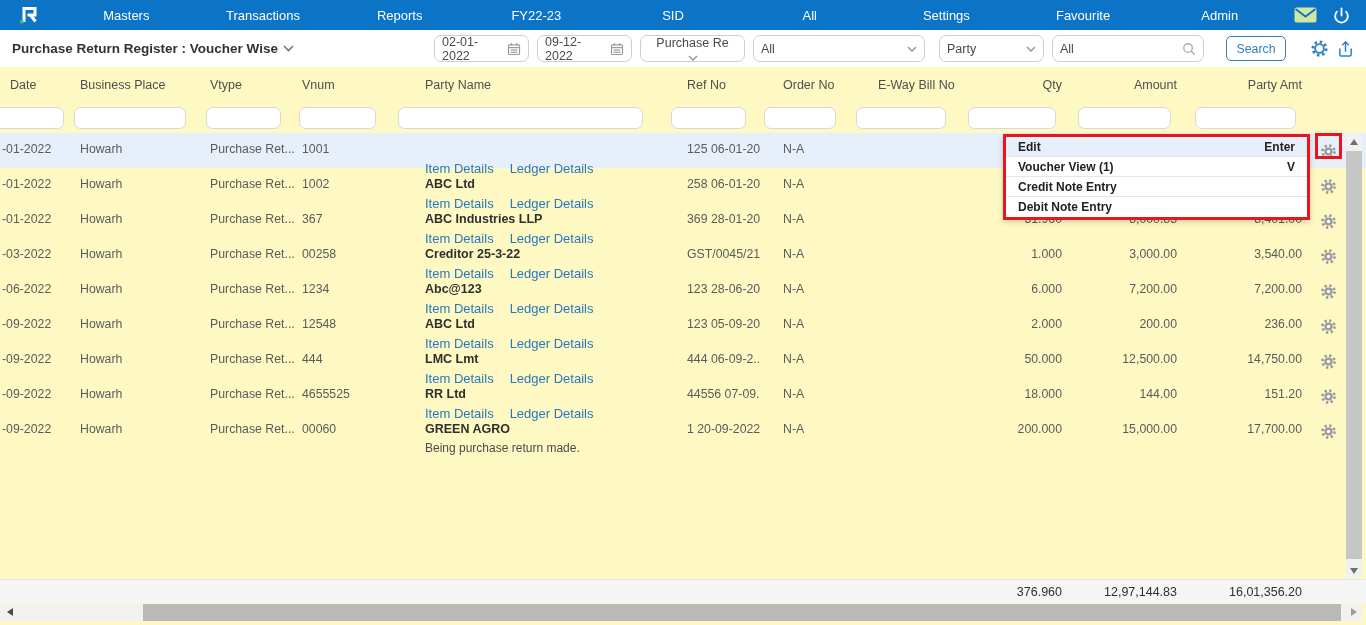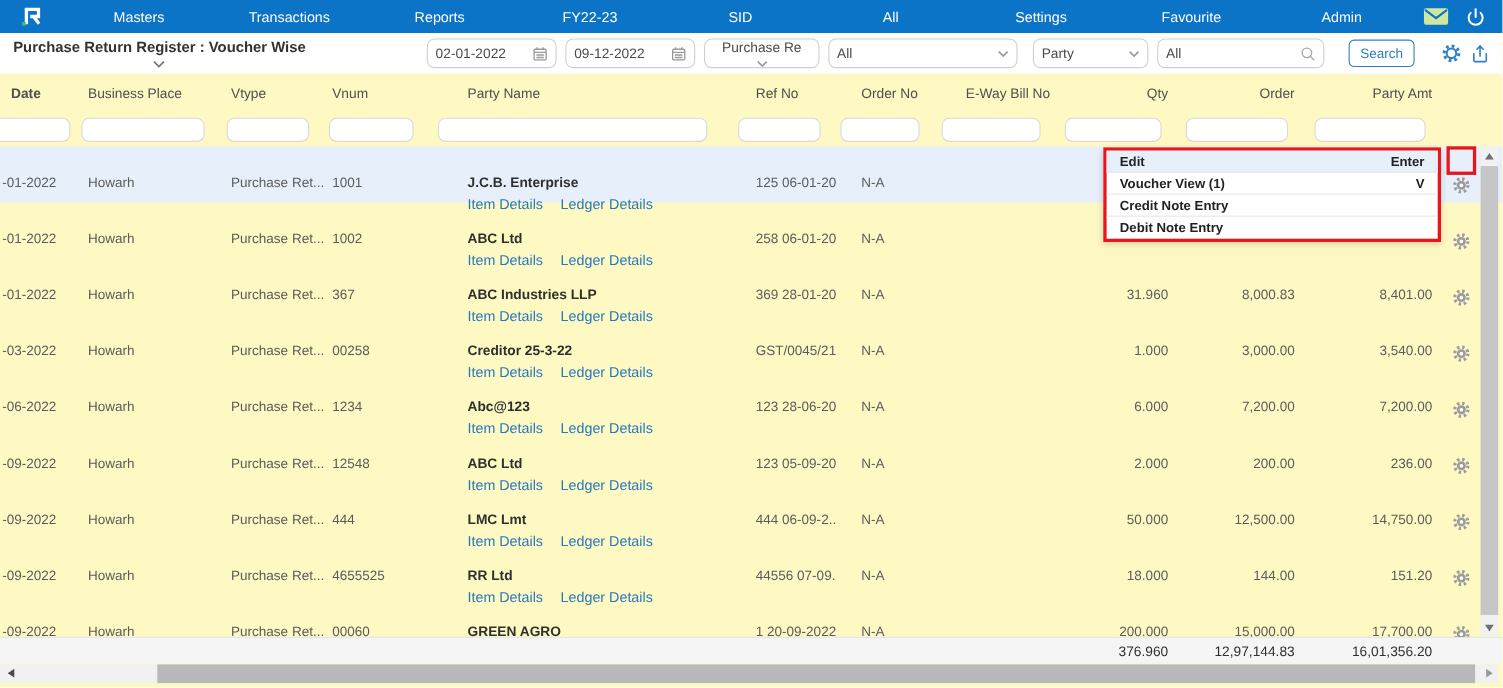--- a/index.html
+++ b/index.html
@@ -8,26 +8,26 @@
   .app { position:relative; width:1366px; height:625px; background:#fef9c3; }
 
   
   .nav { height:30px; background:#0b74c6; display:flex; align-items:center; color:#fff; }
   .nav-logo { width:58px; display:flex; justify-content:center; align-items:center; height:30px; }
   .nav-item { flex:1; text-align:center; font-size:13px; color:#fff; cursor:default; white-space:nowrap; }
   .nav-icons { display:flex; align-items:center; gap:16px; padding:0 16px 0 6px; }
 
   
   .toolbar { height:37px; display:flex; align-items:center; padding:0 12px; background:#fff; }
-  .page-title { font-size:13.5px; font-weight:bold; color:#333; display:flex; align-items:center; gap:5px;flex-direction:column; }
+  .page-title { font-size:13.5px; font-weight:bold; color:#333; display:flex; align-items:center; gap:5px; }
   .controls { margin-left:auto; display:flex; align-items:center; gap:8px; }
   .ctl { height:27px; border:1px solid #cfcfcf; border-radius:7px; background:#fff; display:flex;
     align-items:center; padding:0 7px; font-size:12.5px; color:#4a4a4a; gap:4px; }
   .ctl .grow { flex:1; }
-  .w-date { width:118px; }
+  .w-date { width:95px; }
   .w-vtype { width:105px;flex-direction:column; }
   .w-all { width:172px; }
   .w-party { width:105px; margin-left:6px; }
   .w-search { width:152px; }
   .search-btn { margin-left:14px; height:25px; width:60px; border:1.4px solid #2f80c3; border-radius:5px;
     background:#fff; color:#2f80c3; font-size:12.3px; font-family:"Liberation Sans",sans-serif; }
   .tb-icon { display:flex; align-items:center; }
   .tb-icon.gear { margin-left:16px; }
 
   
@@ -35,30 +35,30 @@
   .c1{grid-column:1; padding-left:2px;} .c2{grid-column:2; padding-left:10px;}
   .c3{grid-column:3; padding-left:10px;} .c4{grid-column:4; padding-left:7px;}
   .c5{grid-column:5; padding-left:35px;} .c6{grid-column:6; padding-left:22px;}
   .c7{grid-column:7; padding-left:23px;} .c8{grid-column:8; padding-left:28px;}
   .c9{grid-column:9;} .c10{grid-column:10;} .c11{grid-column:11;}
   .c12{grid-column:12; display:flex; justify-content:center;}
   .num { text-align:right; padding-right:8px; }
 
   .thead { height:36px; align-items:center; }
   .thead > div { font-size:12.5px; color:#4f4f4f; white-space:nowrap; }
-  .thead .c1 { padding-left:10px;font-weight:bold; }
+  .thead .c1 { padding-left:10px; }
 
   .tfilter { height:30px; align-items:center; }
   .tfilter input { width:calc(100% - 10px); height:22px; border:1.3px solid #d8d8d8; border-radius:7px;
     background:#fff; font-size:12px; padding:0 6px; outline:none; }
   .tfilter .c1 input { margin-left:-28px; width:calc(100% - 2px + 28px); }
   .tfilter > div { padding-right:4px; }
 
   .tbody { height:446px; overflow:hidden; position:relative; }
-  .trow { grid-template-rows:19px 18px; padding-top:26px; height:51px; font-size:12.3px; color:#5b5b5b; }
+  .trow { grid-template-rows:19px 18px; padding-top:9px; height:35px; font-size:12.3px; color:#5b5b5b; }
   .trow.selected { background:#e7f0fa; }
   .trow .party { font-weight:bold; color:#2f2f2f; font-size:12.5px; }
   .trow > div { white-space:nowrap; overflow:hidden; }
   .links-line { grid-column:5; grid-row:2; padding-left:35px; display:flex; gap:16px; }
   .links-line a { color:#2878be; font-size:13px; text-decoration:none; cursor:pointer; }
   .narration-line { grid-column:5 / 10; grid-row:2; padding-left:35px; color:#4a4a4a; font-size:12px; }
   .row-gear { cursor:pointer; padding-top:1px; }
 
   .totals { height:24px; background:#f5f5f5; border-top:1px solid #dde8f1; align-items:center;
     font-size:12.5px; font-weight:normal; color:#303030; }
@@ -196,21 +196,21 @@
   <div class="grid thead">
     <div class="c1">Date</div>
     <div class="c2">Business Place</div>
     <div class="c3">Vtype</div>
     <div class="c4">Vnum</div>
     <div class="c5">Party Name</div>
     <div class="c6">Ref No</div>
     <div class="c7">Order No</div>
     <div class="c8">E-Way Bill No</div>
     <div class="c9 num">Qty</div>
-    <div class="c10 num">Order</div>
+    <div class="c10 num">Amount</div>
     <div class="c11 num">Party Amt</div>
     <div class="c12"></div>
   </div>
 
   <div class="grid tfilter">
     <div class="c1"><input style=""></div>
     <div class="c2" style="padding-left:4px;"><input style=""></div>
     <div class="c3" style="padding-left:6px;"><input style=""></div>
     <div class="c4" style="padding-left:4px;"><input style=""></div>
     <div class="c5" style="padding-left:8px;"><input style="width: calc(100% - 18px);"></div>
@@ -222,21 +222,20 @@
     <div class="c11" style="padding-left:10px;"><input style=""></div>
     <div class="c12"></div>
   </div>
 
   <div class="tbody" id="tbody">
     <div class="grid trow selected">
       <div class="c1">-01-2022</div>
       <div class="c2">Howarh</div>
       <div class="c3">Purchase Ret...</div>
       <div class="c4">1001</div>
-      <div class="c5 party">J.C.B. Enterprise</div>
       <div class="c6">125 06-01-20...</div>
       <div class="c7">N-A</div>
       <div class="c8"></div>
       <div class="c9 num"></div>
       <div class="c10 num"></div>
       <div class="c11 num"></div>
       <div class="c12 row-gear">
         <svg width="17" height="17" viewBox="0 0 20 20">
           <circle cx="10" cy="10" r="7" fill="none" stroke="#9b9b9b" stroke-width="3.4" stroke-dasharray="2.6 2.9"></circle>
           <circle cx="10" cy="10" r="4.8" fill="#9b9b9b"></circle>

